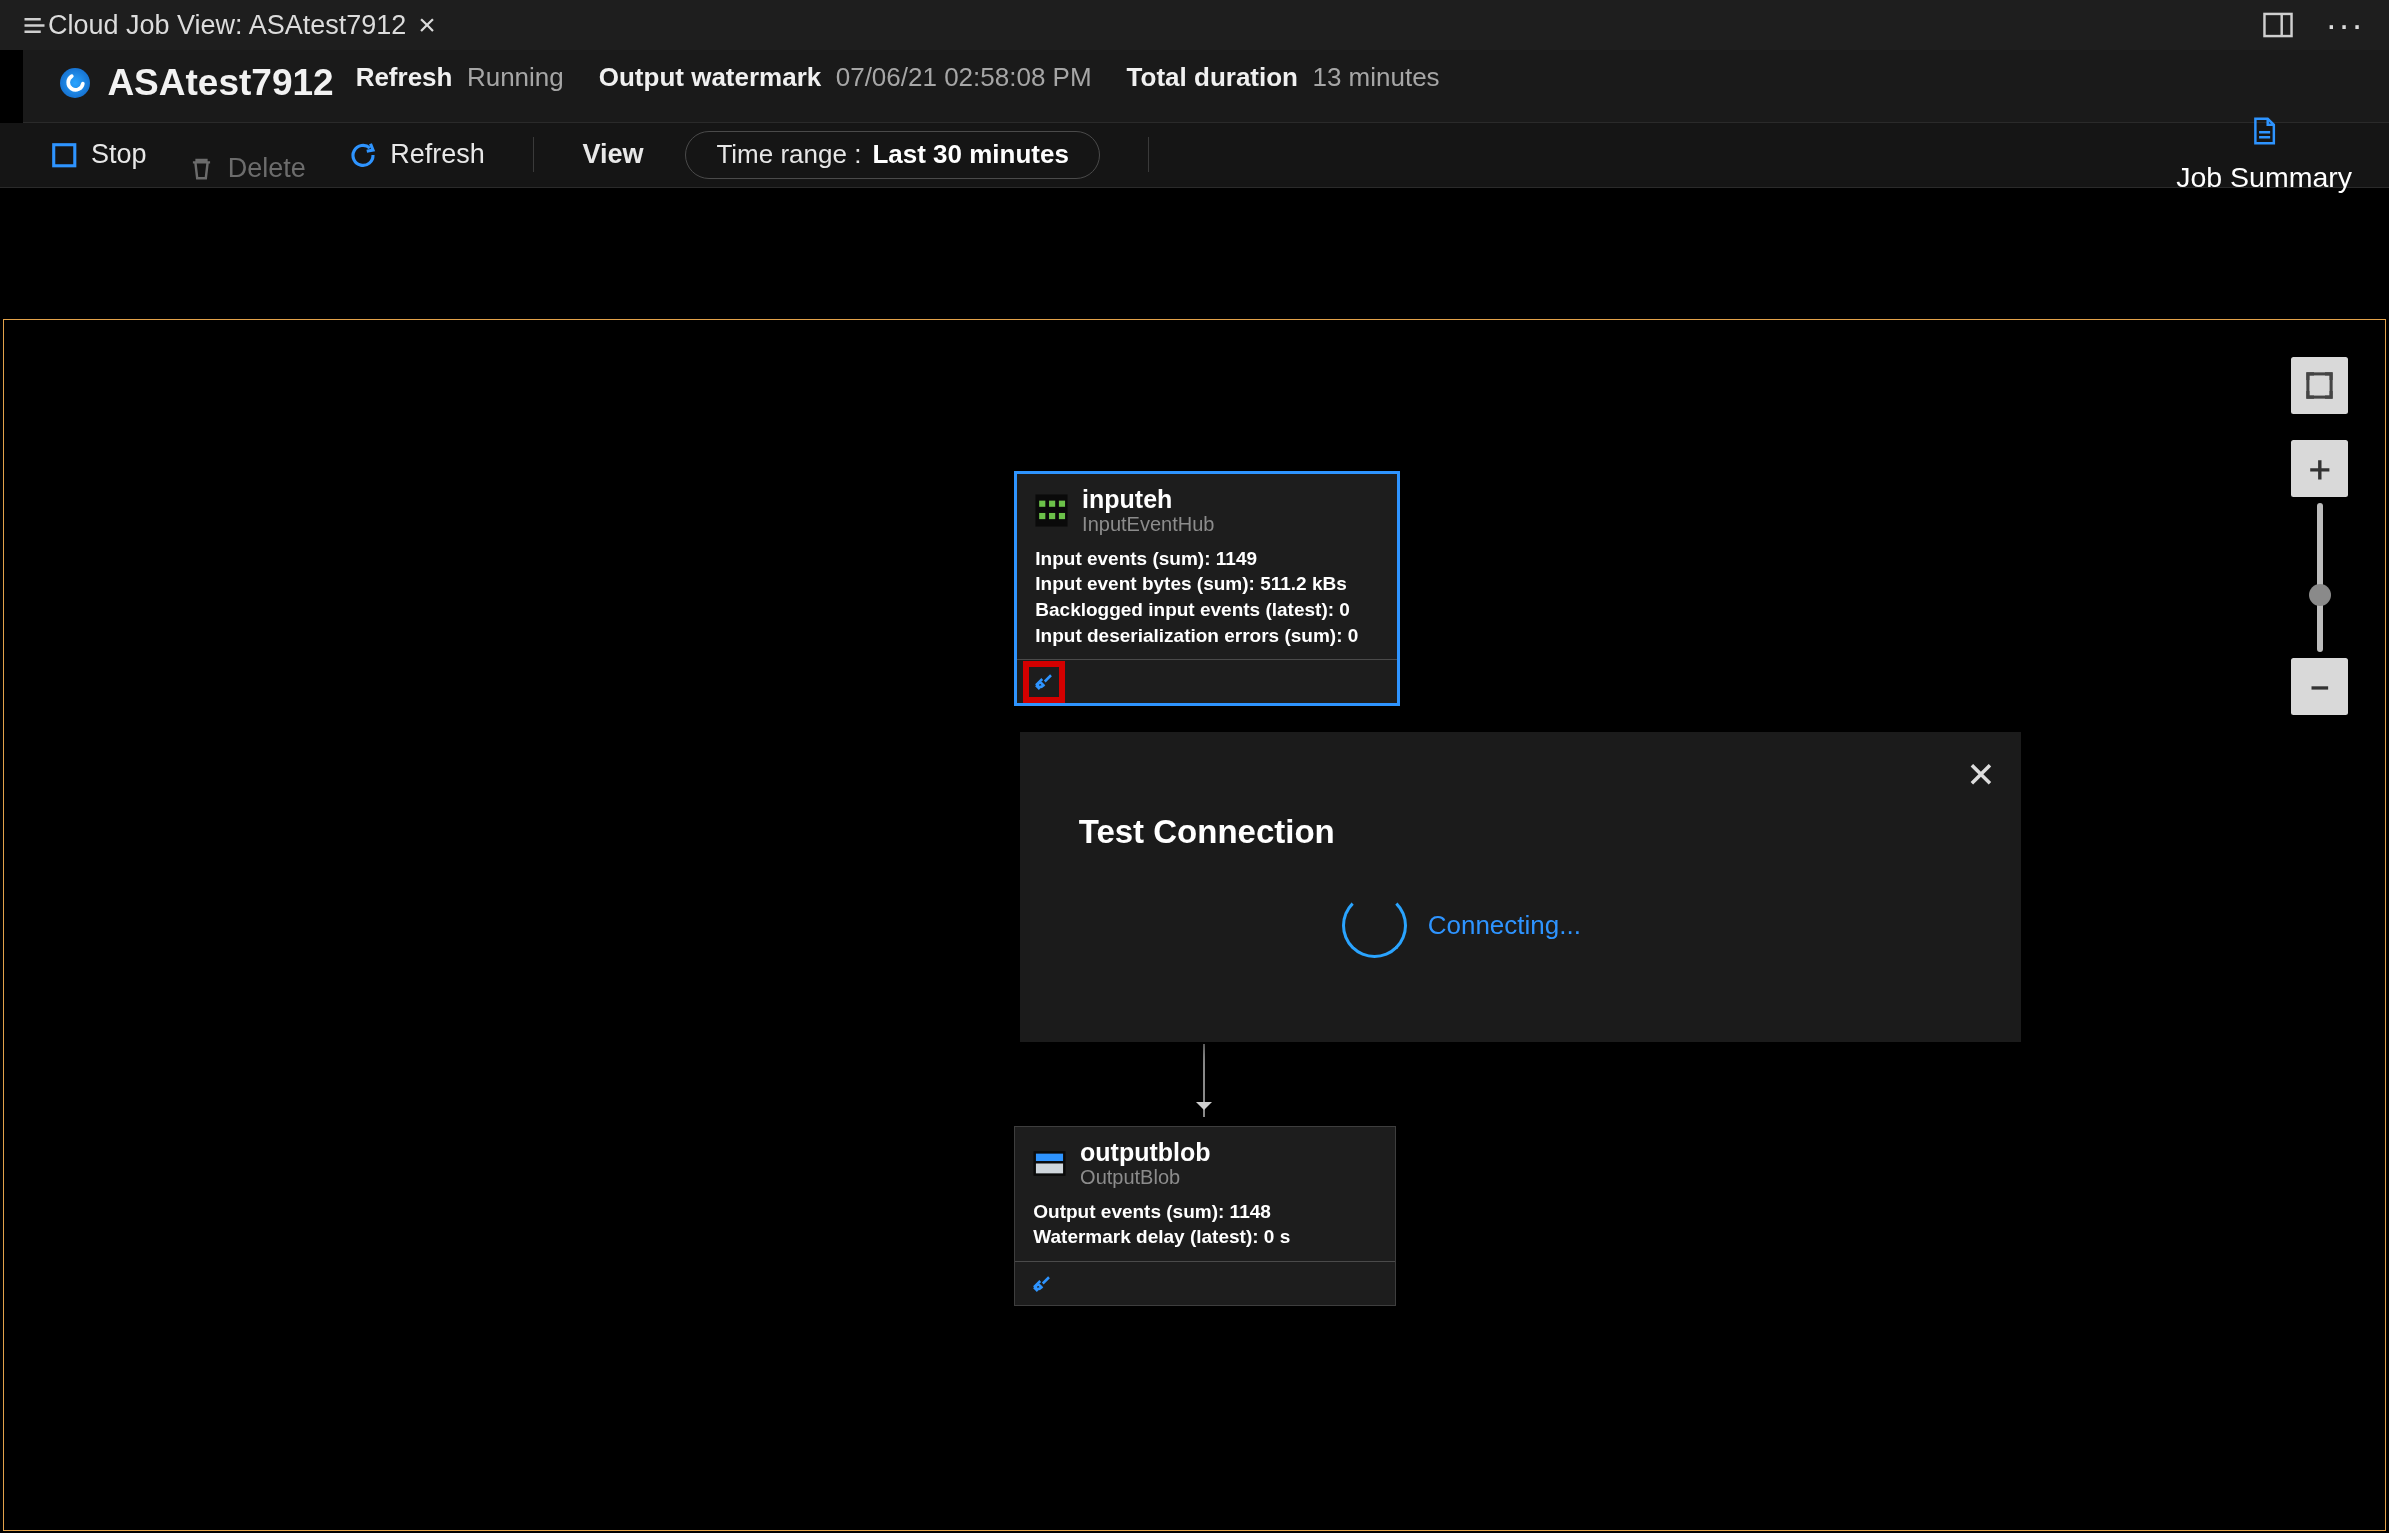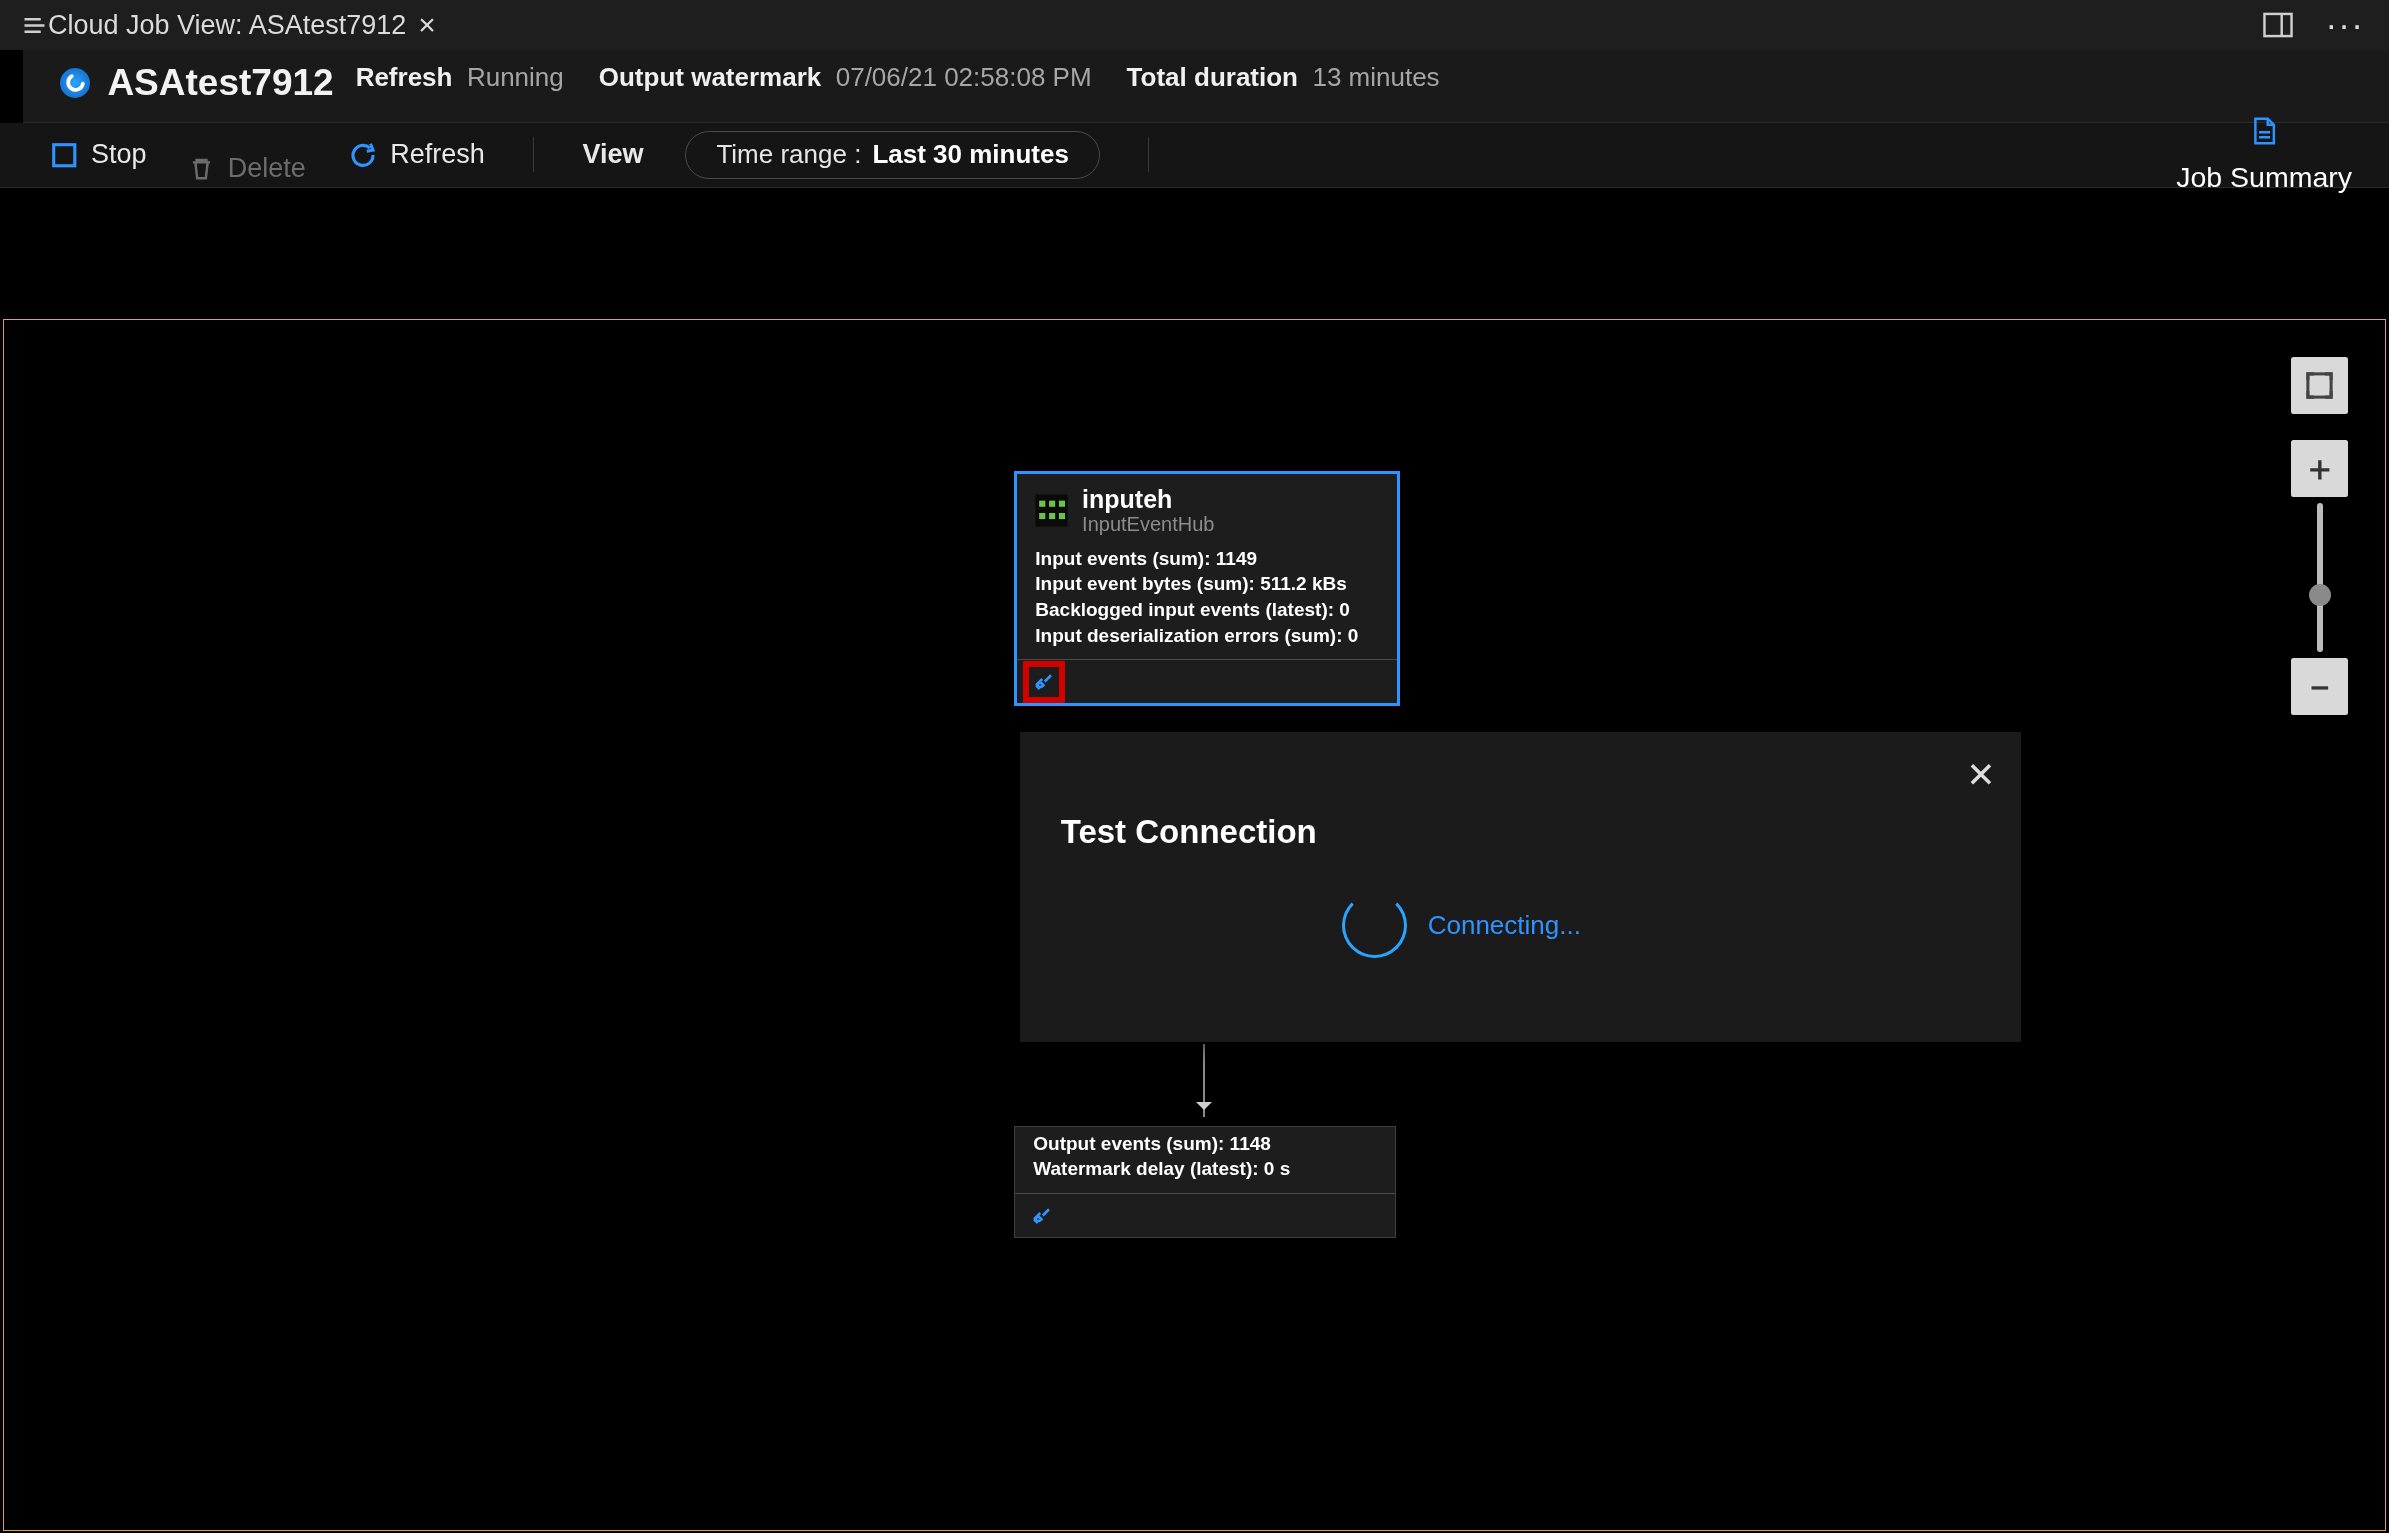--- a/index.html
+++ b/index.html
@@ -163,21 +163,21 @@
     position:absolute;
     width:1001px;height:310px;
     background:#1b1b1b;
     box-shadow:0 3.7px 18.6px rgba(0,0,0,.6);
     color:#fff;
   }
   .modal .mclose{
     position:absolute; right:25px; top:25px;
     font-size:35px; color:#ddd; cursor:pointer; line-height:1;
   }
-  .mtitle{font-size:33px;font-weight:700;padding:81px 0 0 41px;}
+  .mtitle{font-size:33px;font-weight:700;padding:81px 0 0 59px;}
   .mstatus{display:flex;align-items:center;gap:21px;margin:42px 0 0 322px;}
   .spinner{
     width:59px;height:59px;border:3.7px solid #2aa4ff;border-top-color:transparent;border-radius:50%;
     animation:spin 1.4s linear infinite;
   }
   @keyframes spin{to{transform:rotate(360deg);}}
   .mtext{font-size:26px;color:#2e94ff;}
 
   
   .ico-stroke{stroke:#cfcfcf;fill:none;stroke-width:4;}
@@ -310,20 +310,33 @@
           <svg width="25" height="25" viewBox="0 0 40 40">
               <path d="M8 26l10-10m4 4l10-10M14 32c-4-4-4-8 0-12l6 6c-4 4-8 4-12 0z" stroke="#2e94ff" stroke-width="4" fill="none"></path>
             </svg>
         </div>
       </div>
     </div>
 
     <div class="flow-arrow" style="left:1199px;top:724px;height:73px;"></div>
 
     <div class="node out" style="left:1010px;top:806px;">
+      <div class="nhdr">
+        <div class="nico">
+          <svg width="37" height="37" viewBox="0 0 60 60">
+            <rect x="4" y="10" width="52" height="40" fill="#0a0a0a"></rect>
+            <rect x="8" y="14" width="44" height="12" fill="#2e94ff"></rect>
+            <rect x="8" y="30" width="44" height="16" fill="#cfd6dc"></rect>
+          </svg>
+        </div>
+        <div class="ntitle">
+          <span class="nname">outputblob</span>
+          <span class="ntype">OutputBlob</span>
+        </div>
+      </div>
       <div class="nmetrics">
         <div>Output events (sum): 1148</div>
         <div>Watermark delay (latest): 0 s</div>
       </div>
       <div class="nfoot">
         <div class="plug">
           <svg width="25" height="25" viewBox="0 0 40 40">
               <path d="M8 26l10-10m4 4l10-10M14 32c-4-4-4-8 0-12l6 6c-4 4-8 4-12 0z" stroke="#2e94ff" stroke-width="4" fill="none"></path>
             </svg>
         </div>

